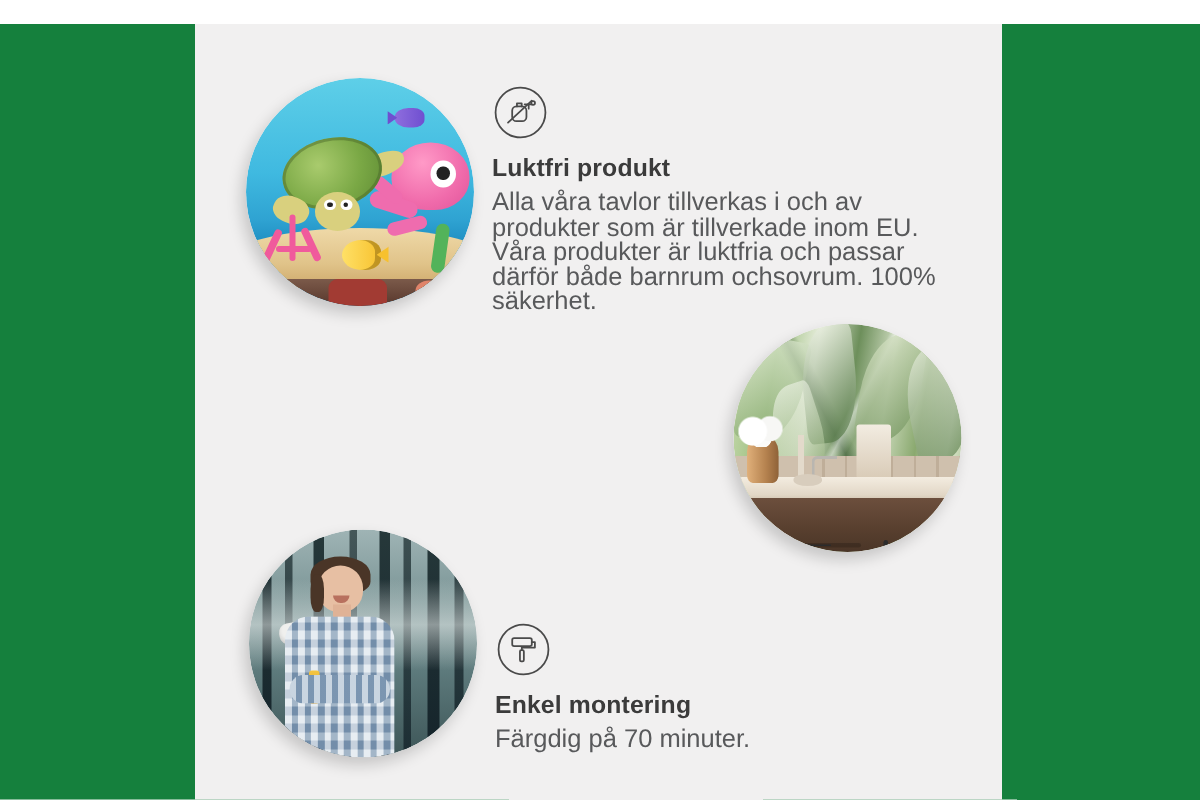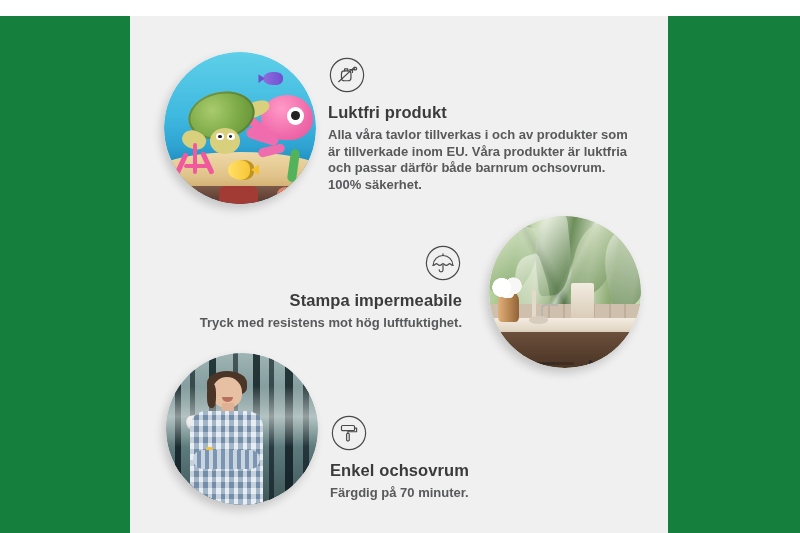--- a/index.html
+++ b/index.html
@@ -298,24 +298,23 @@
   }
   .feature .icon-wrap { line-height: 0; }
   .feature .title {
     font-size: 16.5px;
     font-weight: bold;
     color: #3b3b3b;
     letter-spacing: .1px;
     margin: 9px 0 5px 0;
   }
   .feature .desc {
-    font-size: 13px;
+    font-size: 17px;
     line-height: 16.6px;
     color: #58595b;
-    font-weight: bold;
   }
 
   
   .feat-odourless {
     left: 198px;
     top: 40px;
     width: 300px;
     text-align: left;
   }
   
@@ -433,42 +432,29 @@
           <path d="M27.5 17.2h3.4v3.6"></path>
           <path d="M30.9 17.2h2.6"></path>
           <circle cx="34.6" cy="16" r="1.6"></circle>
           <path d="M13.5 32.5 33.5 14"></path>
         </svg>
       </div>
       <div class="title">Luktfri produkt</div>
       <div class="desc">Alla våra tavlor tillverkas i och av produkter som är tillverkade inom EU. Våra produkter är luktfria och passar därför både barnrum ochsovrum. 100% säkerhet.</div>
     </div>
 
-    <div class="feature feat-waterproof">
-      <div class="icon-wrap">
-        <svg class="icon-circle" width="38" height="38" viewBox="0 0 48 48" fill="none" stroke="#4a4a4a" stroke-width="1.5" stroke-linecap="round" stroke-linejoin="round">
-          <circle cx="24" cy="24" r="21"></circle>
-          <path d="M11.5 27c0-6.9 5.6-12.5 12.5-12.5S36.5 20.1 36.5 27"></path>
-          <path d="M11.5 27c2.1 0 3.1-2.2 4.2-2.2S17.8 27 19.9 27s3.1-2.2 4.1-2.2 2.1 2.2 4.2 2.2 3.1-2.2 4.2-2.2 2 2.2 4.1 2.2"></path>
-          <path d="M24 14.5v-2.2"></path>
-          <path d="M24 26.4v6.4a2.4 2.4 0 0 1-4.8 0"></path>
-        </svg>
-      </div>
-      <div class="title">Stampa impermeabile</div>
-      <div class="desc">Tryck med resistens mot hög luftfuktighet.</div>
-    </div>
 
     <div class="feature feat-mounting">
       <div class="icon-wrap">
         <svg class="icon-circle" width="38" height="38" viewBox="0 0 48 48" fill="none" stroke="#4a4a4a" stroke-width="1.5" stroke-linecap="round" stroke-linejoin="round">
           <circle cx="24" cy="24" r="21"></circle>
           <rect x="14.5" y="14.5" width="16.5" height="6.6" rx="1.6"></rect>
           <path d="M31 17.8h2.6v4.6H22.6"></path>
           <path d="M22.6 22.4v2.2"></path>
           <rect x="21" y="24.6" width="3.3" height="9.4" rx="1.1"></rect>
         </svg>
       </div>
-      <div class="title">Enkel ochsovrum</div>
+      <div class="title">Enkel montering</div>
       <div class="desc">Färgdig på 70 minuter.</div>
     </div>
 
   </div>
 </div>
 
 </body></html>

